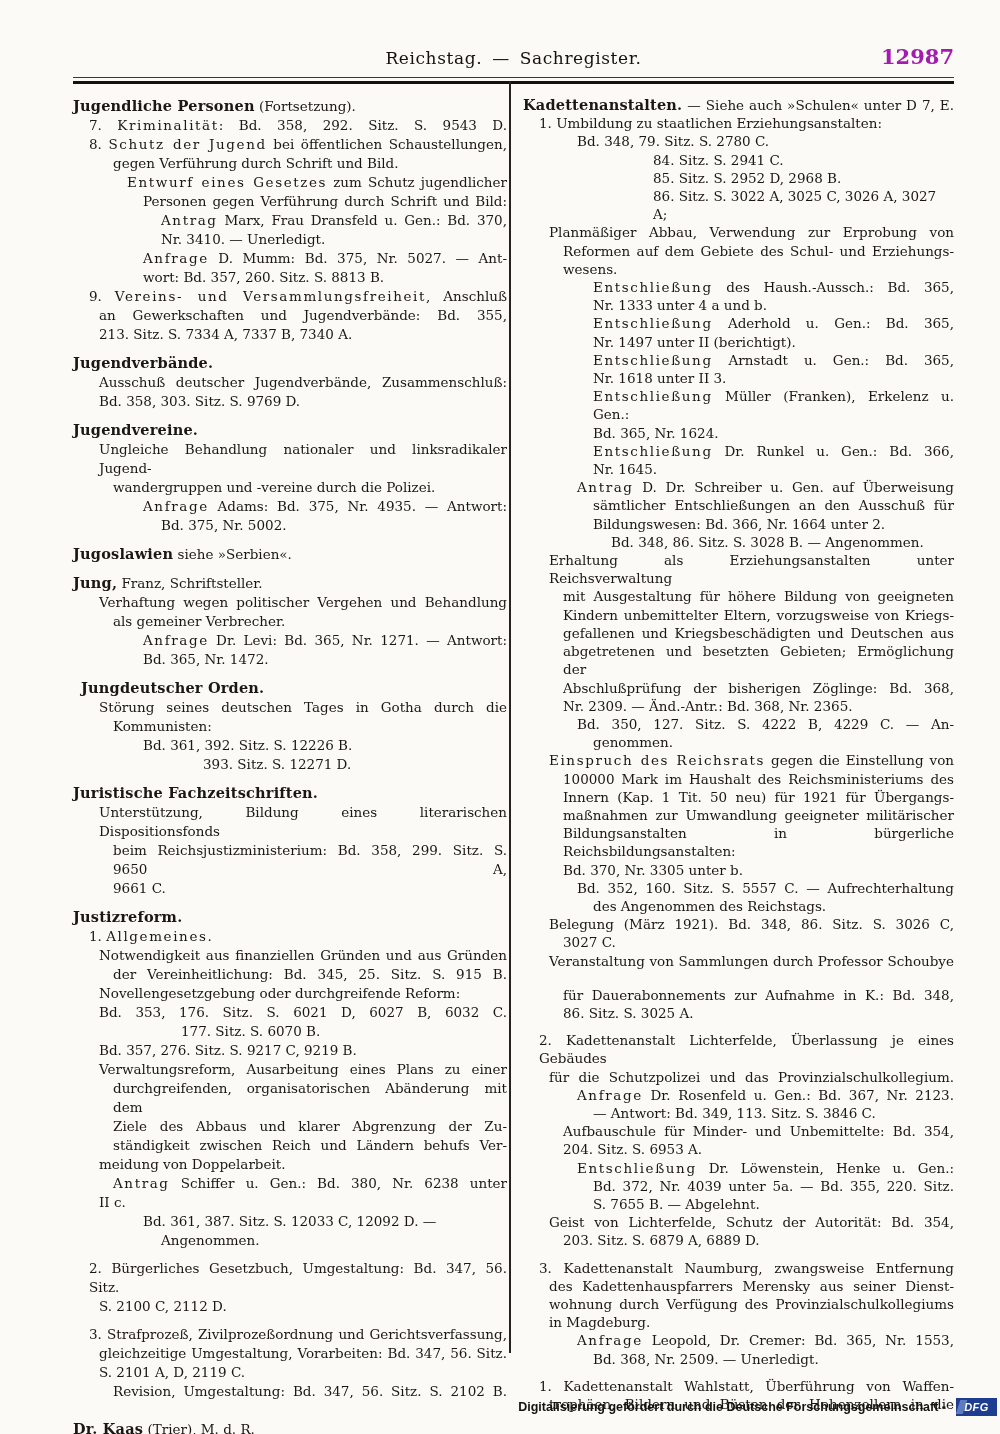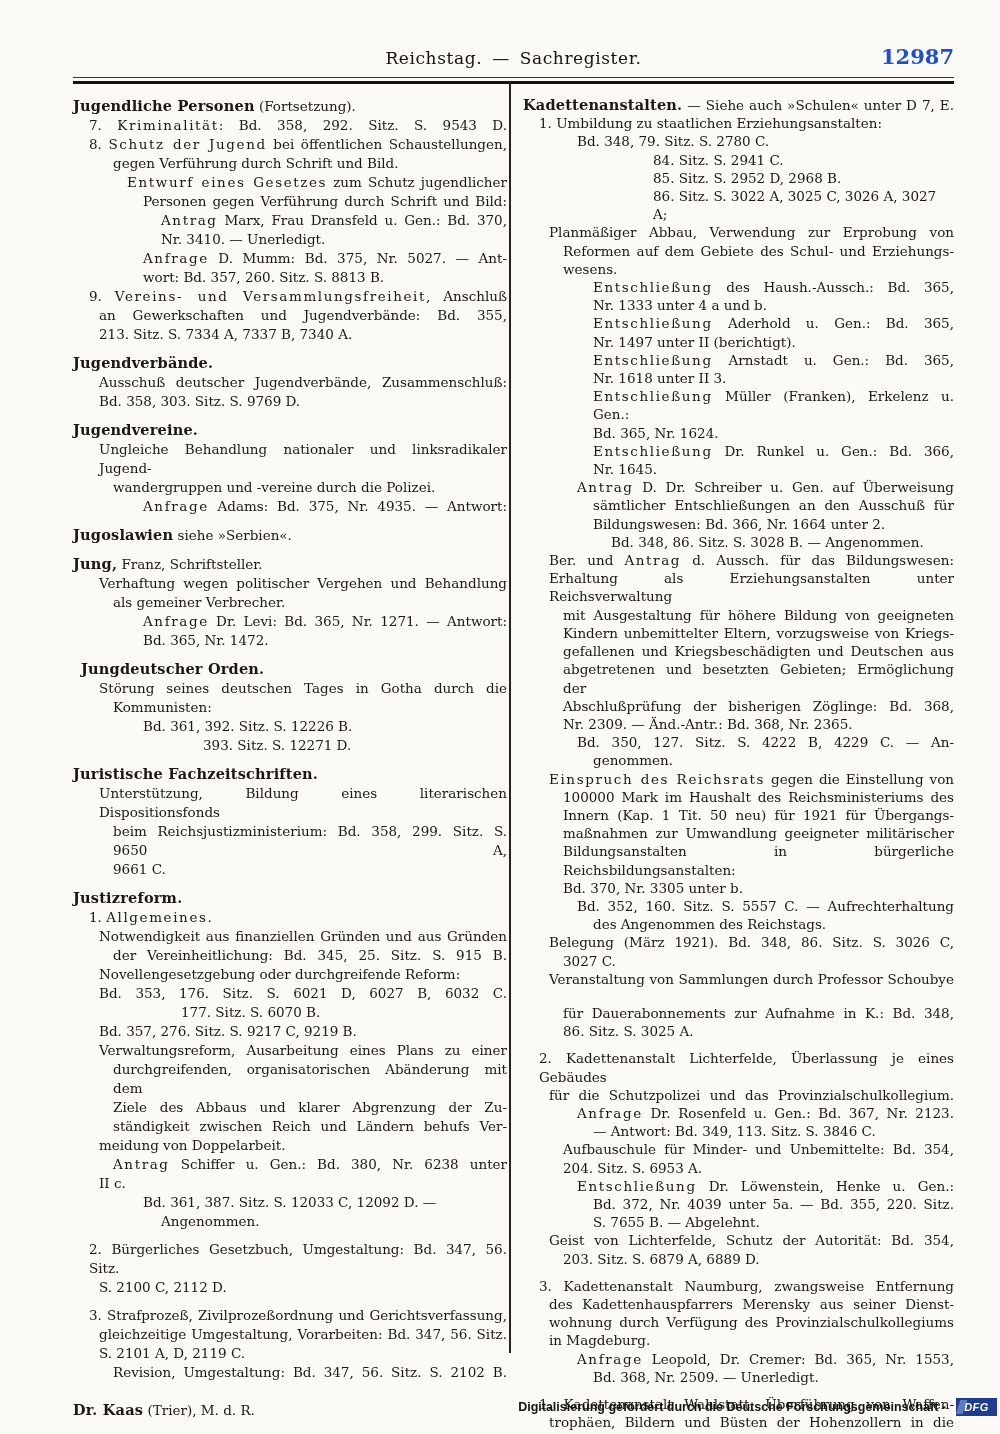--- a/index.html
+++ b/index.html
@@ -10,21 +10,21 @@
     font-family:"DejaVu Serif", serif;
     color:#1a1714;
     overflow:hidden;
   }
   .running-title{
     position:absolute;left:73px;top:48px;width:881px;
     text-align:center;font-size:17px;letter-spacing:0.6px;word-spacing:4px;color:#14110e;
   }
   .page-number{
     position:absolute;top:44px;right:46px;
-    font-size:21px;font-weight:bold;color:#1d4ed8;
+    font-size:21px;font-weight:bold;color:#a21caf;
   }
   .rule-thin{position:absolute;left:73px;top:77px;width:881px;height:1px;background:#3a3835;}
   .rule-thick{position:absolute;left:73px;top:81px;width:881px;height:3px;background:#14110e;}
   .col-divider{position:absolute;left:509px;top:81px;width:2px;height:1272px;background:#25221f;}
   .col{position:absolute;top:96px;}
   .col-left{left:73px;width:434px;}
   .col-right{left:523px;width:431px;}
   .line{
     font-size:13.5px;line-height:19px;
     white-space:normal;
@@ -78,20 +78,21 @@
     <div class="line j" style="padding-left: 16px;"><span class="n">9. </span><span class="s">Vereins- und Versammlungsfreiheit</span><span class="n">, Anschluß</span></div>
     <div class="line j" style="padding-left: 26px;"><span class="n">an Gewerkschaften und Jugendverbände: Bd. 355,</span></div>
     <div class="line" style="padding-left: 26px;"><span class="n">213. Sitz. S. 7334 A, 7337 B, 7340 A.</span></div>
     <div class="line" style="padding-left: 0px; margin-top: 9px;"><span class="b">Jugendverbände.</span></div>
     <div class="line j" style="padding-left: 26px;"><span class="n">Ausschuß deutscher Jugendverbände, Zusammenschluß:</span></div>
     <div class="line" style="padding-left: 26px;"><span class="n">Bd. 358, 303. Sitz. S. 9769 D.</span></div>
     <div class="line" style="padding-left: 0px; margin-top: 9px;"><span class="b">Jugendvereine.</span></div>
     <div class="line j" style="padding-left: 26px;"><span class="n">Ungleiche Behandlung nationaler und linksradikaler Jugend-</span></div>
     <div class="line" style="padding-left: 40px;"><span class="n">wandergruppen und -vereine durch die Polizei.</span></div>
     <div class="line j" style="padding-left: 70px;"><span class="s">Anfrage</span><span class="n"> Adams: Bd. 375, Nr. 4935. — Antwort:</span></div>
+    <div class="line" style="padding-left: 88px;"><span class="n">Bd. 375, Nr. 5002.</span></div>
     <div class="line" style="padding-left: 0px; margin-top: 9px;"><span class="b">Jugoslawien</span><span class="n"> siehe »Serbien«.</span></div>
     <div class="line" style="padding-left: 0px; margin-top: 9px;"><span class="b">Jung,</span><span class="n"> Franz, Schriftsteller.</span></div>
     <div class="line j" style="padding-left: 26px;"><span class="n">Verhaftung wegen politischer Vergehen und Behandlung</span></div>
     <div class="line" style="padding-left: 40px;"><span class="n">als gemeiner Verbrecher.</span></div>
     <div class="line j" style="padding-left: 70px;"><span class="s">Anfrage</span><span class="n"> Dr. Levi: Bd. 365, Nr. 1271. — Antwort:</span></div>
     <div class="line" style="padding-left: 70px;"><span class="n">Bd. 365, Nr. 1472.</span></div>
     <div class="line" style="padding-left: 0px; margin-top: 9px; margin-left: 8px;"><span class="b">Jungdeutscher Orden.</span></div>
     <div class="line j" style="padding-left: 26px;"><span class="n">Störung seines deutschen Tages in Gotha durch die</span></div>
     <div class="line" style="padding-left: 40px;"><span class="n">Kommunisten:</span></div>
     <div class="line" style="padding-left: 70px;"><span class="n">Bd. 361, 392. Sitz. S. 12226 B.</span></div>
@@ -142,21 +143,20 @@
     <div class="line j" style="padding-left: 70px;"><span class="s">Entschließung</span><span class="n"> Arnstadt u. Gen.: Bd. 365,</span></div>
     <div class="line" style="padding-left: 70px;"><span class="n">Nr. 1618 unter II 3.</span></div>
     <div class="line j" style="padding-left: 70px;"><span class="s">Entschließung</span><span class="n"> Müller (Franken), Erkelenz u. Gen.:</span></div>
     <div class="line" style="padding-left: 70px;"><span class="n">Bd. 365, Nr. 1624.</span></div>
     <div class="line j" style="padding-left: 70px;"><span class="s">Entschließung</span><span class="n"> Dr. Runkel u. Gen.: Bd. 366,</span></div>
     <div class="line" style="padding-left: 70px;"><span class="n">Nr. 1645.</span></div>
     <div class="line j" style="padding-left: 54px;"><span class="s">Antrag</span><span class="n"> D. Dr. Schreiber u. Gen. auf Überweisung</span></div>
     <div class="line j" style="padding-left: 70px;"><span class="n">sämtlicher Entschließungen an den Ausschuß für</span></div>
     <div class="line" style="padding-left: 70px;"><span class="n">Bildungswesen: Bd. 366, Nr. 1664 unter 2.</span></div>
     <div class="line" style="padding-left: 88px;"><span class="n">Bd. 348, 86. Sitz. S. 3028 B. — Angenommen.</span></div>
-    <div class="line j" style="padding-left: 26px;"><span class="n">Ber. und </span><span class="s">Antrag</span><span class="n"> d. Aussch. für das Bildungswesen:</span></div>
     <div class="line j" style="padding-left: 26px;"><span class="n">Erhaltung als Erziehungsanstalten unter Reichsverwaltung</span></div>
     <div class="line j" style="padding-left: 40px;"><span class="n">mit Ausgestaltung für höhere Bildung von geeigneten</span></div>
     <div class="line j" style="padding-left: 40px;"><span class="n">Kindern unbemittelter Eltern, vorzugsweise von Kriegs-</span></div>
     <div class="line j" style="padding-left: 40px;"><span class="n">gefallenen und Kriegsbeschädigten und Deutschen aus</span></div>
     <div class="line j" style="padding-left: 40px;"><span class="n">abgetretenen und besetzten Gebieten; Ermöglichung der</span></div>
     <div class="line j" style="padding-left: 40px;"><span class="n">Abschlußprüfung der bisherigen Zöglinge: Bd. 368,</span></div>
     <div class="line" style="padding-left: 40px;"><span class="n">Nr. 2309. — Änd.-Antr.: Bd. 368, Nr. 2365.</span></div>
     <div class="line j" style="padding-left: 54px;"><span class="n">Bd. 350, 127. Sitz. S. 4222 B, 4229 C. — An-</span></div>
     <div class="line" style="padding-left: 70px;"><span class="n">genommen.</span></div>
     <div class="line j" style="padding-left: 26px;"><span class="s">Einspruch des Reichsrats</span><span class="n"> gegen die Einstellung von</span></div>

